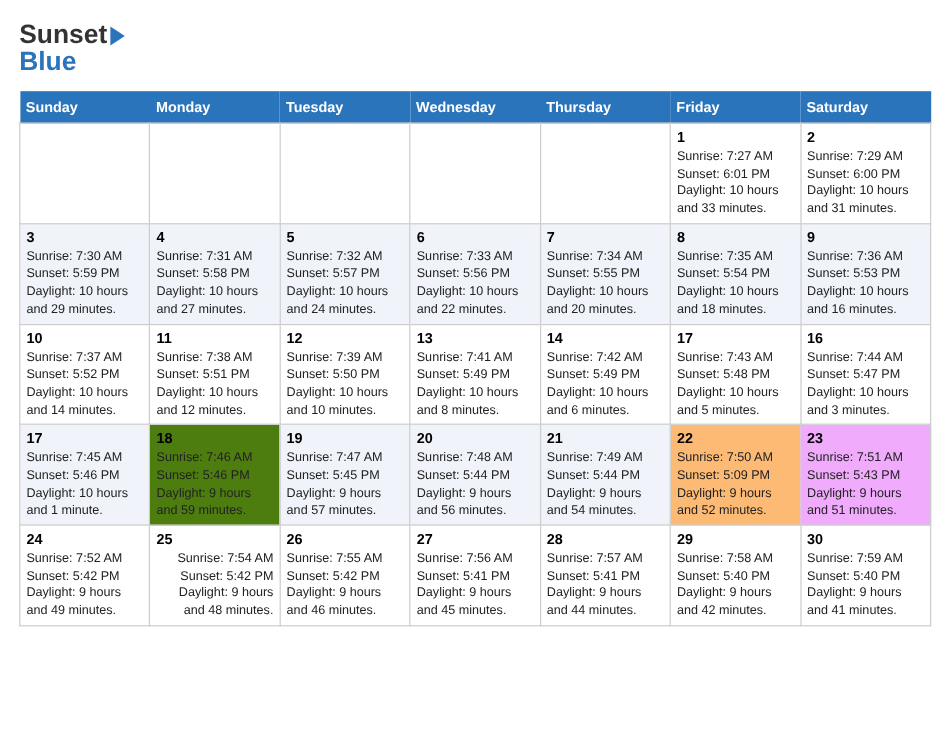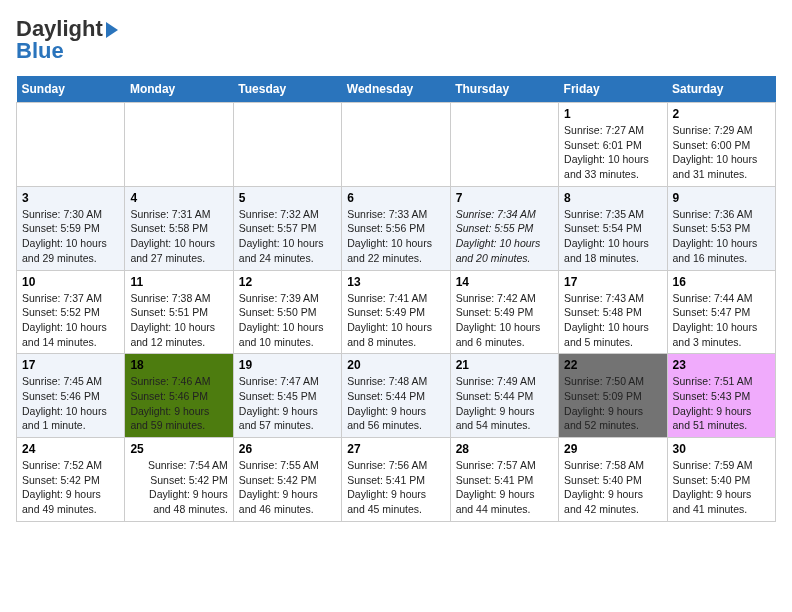--- a/index.html
+++ b/index.html
@@ -67,21 +67,21 @@
     .empty-cell {
       background: #fff !important;
     }
   </style>
 </head>
 <body>
 
 <div class="header">
   <div class="logo">
     <div class="logo-line">
-      <span style="font-size:22px;font-weight:bold;color:#333;">Daylight</span>
+      <span style="font-size:22px;font-weight:bold;color:#333;">Sunset</span>
       <span style="display:inline-block;width:0;height:0;border-top:8px solid transparent;border-bottom:8px solid transparent;border-left:12px solid #2a74bc;margin-left:3px;margin-top:2px;"></span>
     </div>
     <span style="font-size:22px;font-weight:bold;color:#2a74bc;margin-top:-4px;">Blue</span>
   </div>
   <div class="title-block">
     <h1></h1>
     <h2></h2>
   </div>
 </div>
 
@@ -137,21 +137,21 @@
 Daylight: 10 hours and 24 minutes.</div>
         </td>
         <td style="background: rgb(240, 244, 250);">
           <span class="day-num">6</span>
           <div class="day-info" style="white-space: pre-wrap;">Sunrise: 7:33 AM
 Sunset: 5:56 PM
 Daylight: 10 hours and 22 minutes.</div>
         </td>
         <td style="background: rgb(240, 244, 250);">
           <span class="day-num">7</span>
-          <div class="day-info" style="white-space: pre-wrap; font-style: italic;">Sunrise: 7:34 AM
+          <div class="day-info" style="white-space: pre-wrap;">Sunrise: 7:34 AM
 Sunset: 5:55 PM
 Daylight: 10 hours and 20 minutes.</div>
         </td>
         <td style="background: rgb(240, 244, 250);">
           <span class="day-num">8</span>
           <div class="day-info" style="white-space: pre-wrap;">Sunrise: 7:35 AM
 Sunset: 5:54 PM
 Daylight: 10 hours and 18 minutes.</div>
         </td>
         <td style="background: rgb(240, 244, 250);">
@@ -229,21 +229,21 @@
           <div class="day-info" style="white-space: pre-wrap;">Sunrise: 7:48 AM
 Sunset: 5:44 PM
 Daylight: 9 hours and 56 minutes.</div>
         </td>
         <td style="background: rgb(240, 244, 250);">
           <span class="day-num">21</span>
           <div class="day-info" style="white-space: pre-wrap;">Sunrise: 7:49 AM
 Sunset: 5:44 PM
 Daylight: 9 hours and 54 minutes.</div>
         </td>
-        <td style="background: #737373;">
+        <td style="background: #fdba74;">
           <span class="day-num">22</span>
           <div class="day-info" style="white-space: pre-wrap;">Sunrise: 7:50 AM
 Sunset: 5:09 PM
 Daylight: 9 hours and 52 minutes.</div>
         </td>
         <td style="background: #f0abfc;">
           <span class="day-num">23</span>
           <div class="day-info" style="white-space: pre-wrap;">Sunrise: 7:51 AM
 Sunset: 5:43 PM
 Daylight: 9 hours and 51 minutes.</div>

